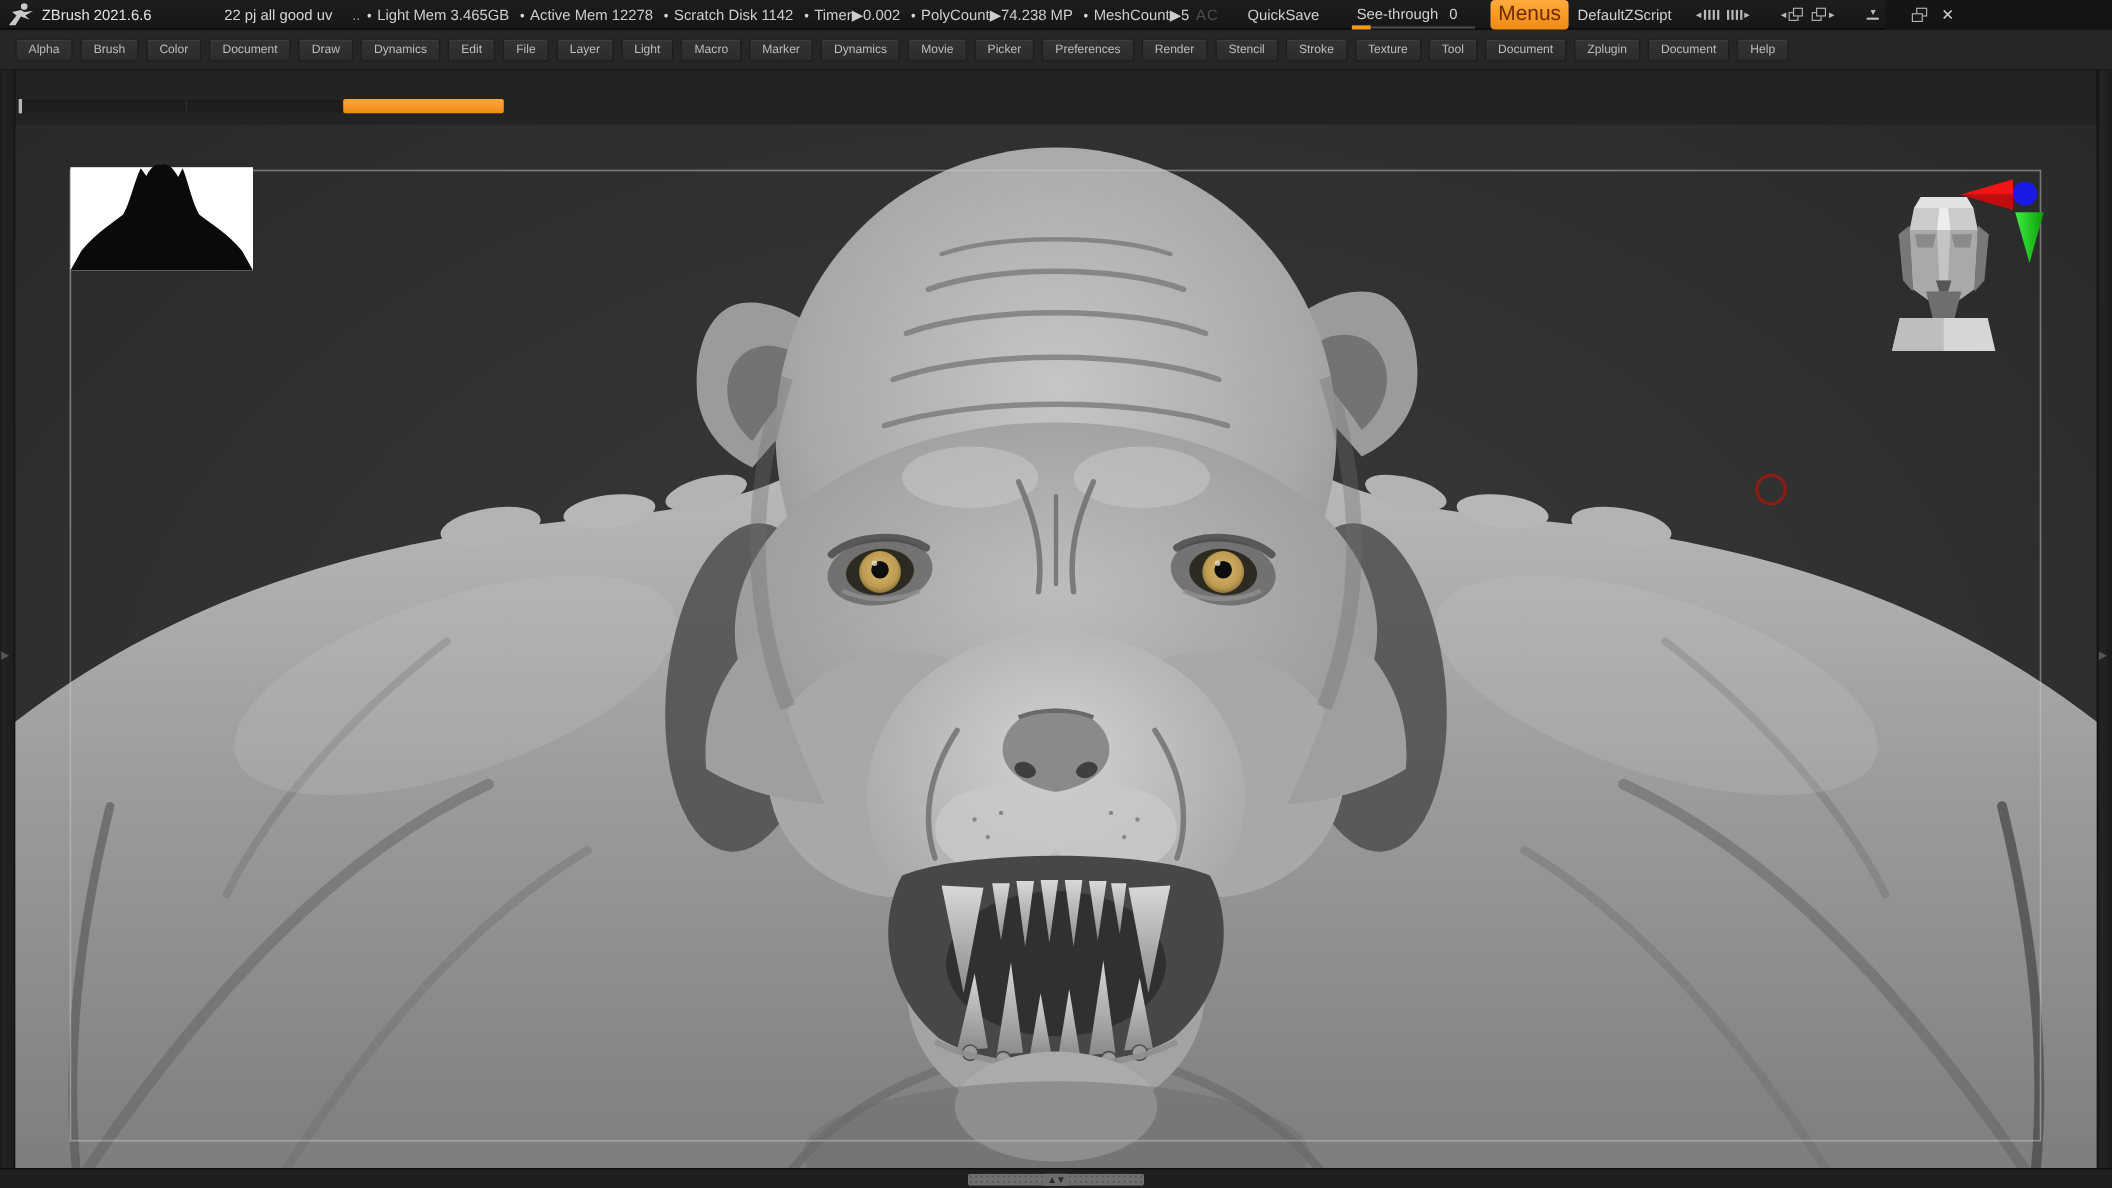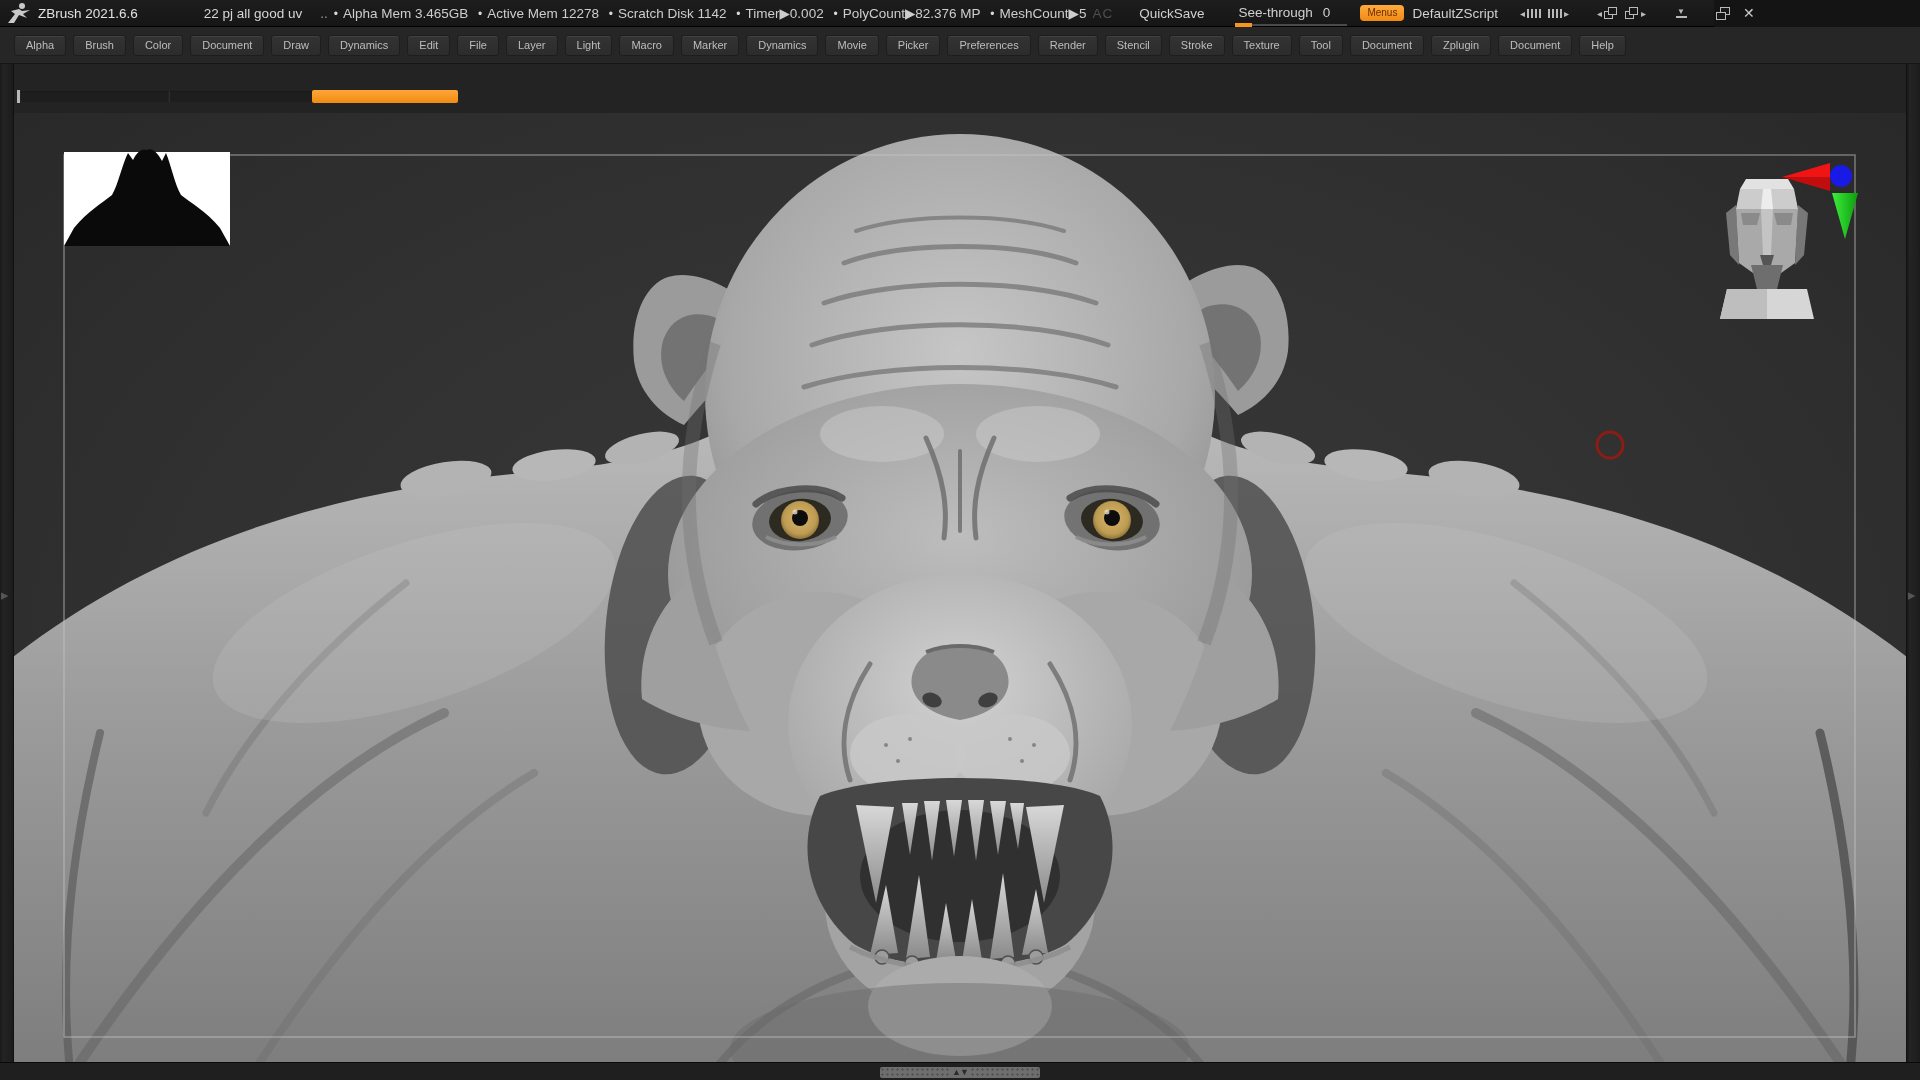--- a/index.html
+++ b/index.html
@@ -16,21 +16,21 @@
   .ellipsis { color:#9a9a9a; margin-right:6px; }
   .stat { color:#cdcdcd; margin-right:6px; }
   .stat .bullet { color:#d8d8d8; margin-right:5px; font-size:12px; }
   .ac { color:#4e4e4e; margin-left:auto; margin-right:26px; letter-spacing:1px; }
   .quicksave { color:#d0d0d0; margin-right:34px; cursor:default; }
   .seethrough { position:relative; color:#d0d0d0; margin-right:30px; padding-bottom:2px; }
   .seethrough .val { margin-left:10px; }
   .seethrough .track { position:absolute; left:-4px; bottom:-4px; width:112px; height:2px; background:#4a4a4a; }
   .seethrough .fill { position:absolute; left:-4px; bottom:-5px; width:17px; height:4px; background:#f7941e; }
   .menus-btn { background:linear-gradient(#ffab3d,#f08a12); color:#6d2a00; border-radius:4px;
-    padding:2px 7px 3px; margin-right:8px; font-size:10px; }
+    padding:2px 7px 3px; margin-right:8px; font-size:19px; }
   .zscript-name { color:#d0d0d0; margin-right:22px; }
   .tb-icons { display:flex; align-items:center; gap:7px; margin-right:10px; }
   .tb-btn { display:flex; align-items:center; gap:2px; color:#b9b9b9; font-size:10px; cursor:default; }
   .bars { display:flex; gap:2px; align-items:flex-end; }
   .bars i { display:block; width:2px; background:#b9b9b9; }
   .bars i:nth-child(1){height:9px}.bars i:nth-child(2){height:9px}
   .bars i:nth-child(3){height:9px}.bars i:nth-child(4){height:9px}
   .winstack { position:relative; width:14px; height:13px; }
   .winstack .sq { position:absolute; width:9px; height:8px; border:1.5px solid #b9b9b9; background:#181818; }
   .winstack .sq.b { left:0; top:4px; } .winstack .sq.f { left:4px; top:0; }
@@ -87,29 +87,29 @@
   <svg id="zbrush-logo" viewBox="0 0 26 22">
     <circle cx="16" cy="4" r="3" fill="#c9c9c9"></circle>
     <path d="M2 21 L9 12 L5 9 L13 7 L16 9 L24 8 L17 12 L21 16 L13 13 L8 21 Z" fill="#c9c9c9"></path>
   </svg>
   <span class="app-name">ZBrush 2021.6.6</span>
   <span class="doc-name">22 pj all good uv</span>
   <span class="ellipsis">..</span>
   <span>
     
   
-      <span class="stat"><span class="bullet">•</span><span>Alpha Mem 3.465GB</span></span>
+      <span class="stat"><span class="bullet">•</span><span>Light Mem 3.465GB</span></span>
     
       <span class="stat"><span class="bullet">•</span><span>Active Mem 12278</span></span>
     
       <span class="stat"><span class="bullet">•</span><span>Scratch Disk 1142</span></span>
     
       <span class="stat"><span class="bullet">•</span><span>Timer▶0.002</span></span>
     
-      <span class="stat"><span class="bullet">•</span><span>PolyCount▶82.376 MP</span></span>
+      <span class="stat"><span class="bullet">•</span><span>PolyCount▶74.238 MP</span></span>
     
       <span class="stat"><span class="bullet">•</span><span>MeshCount▶5</span></span>
     </span>
 
   <span class="ac">AC</span>
   <span class="quicksave">QuickSave</span>
   <span class="seethrough">
     <span>See-through</span><span class="val">0</span>
     <span class="track"></span>
     <span class="fill"></span>

